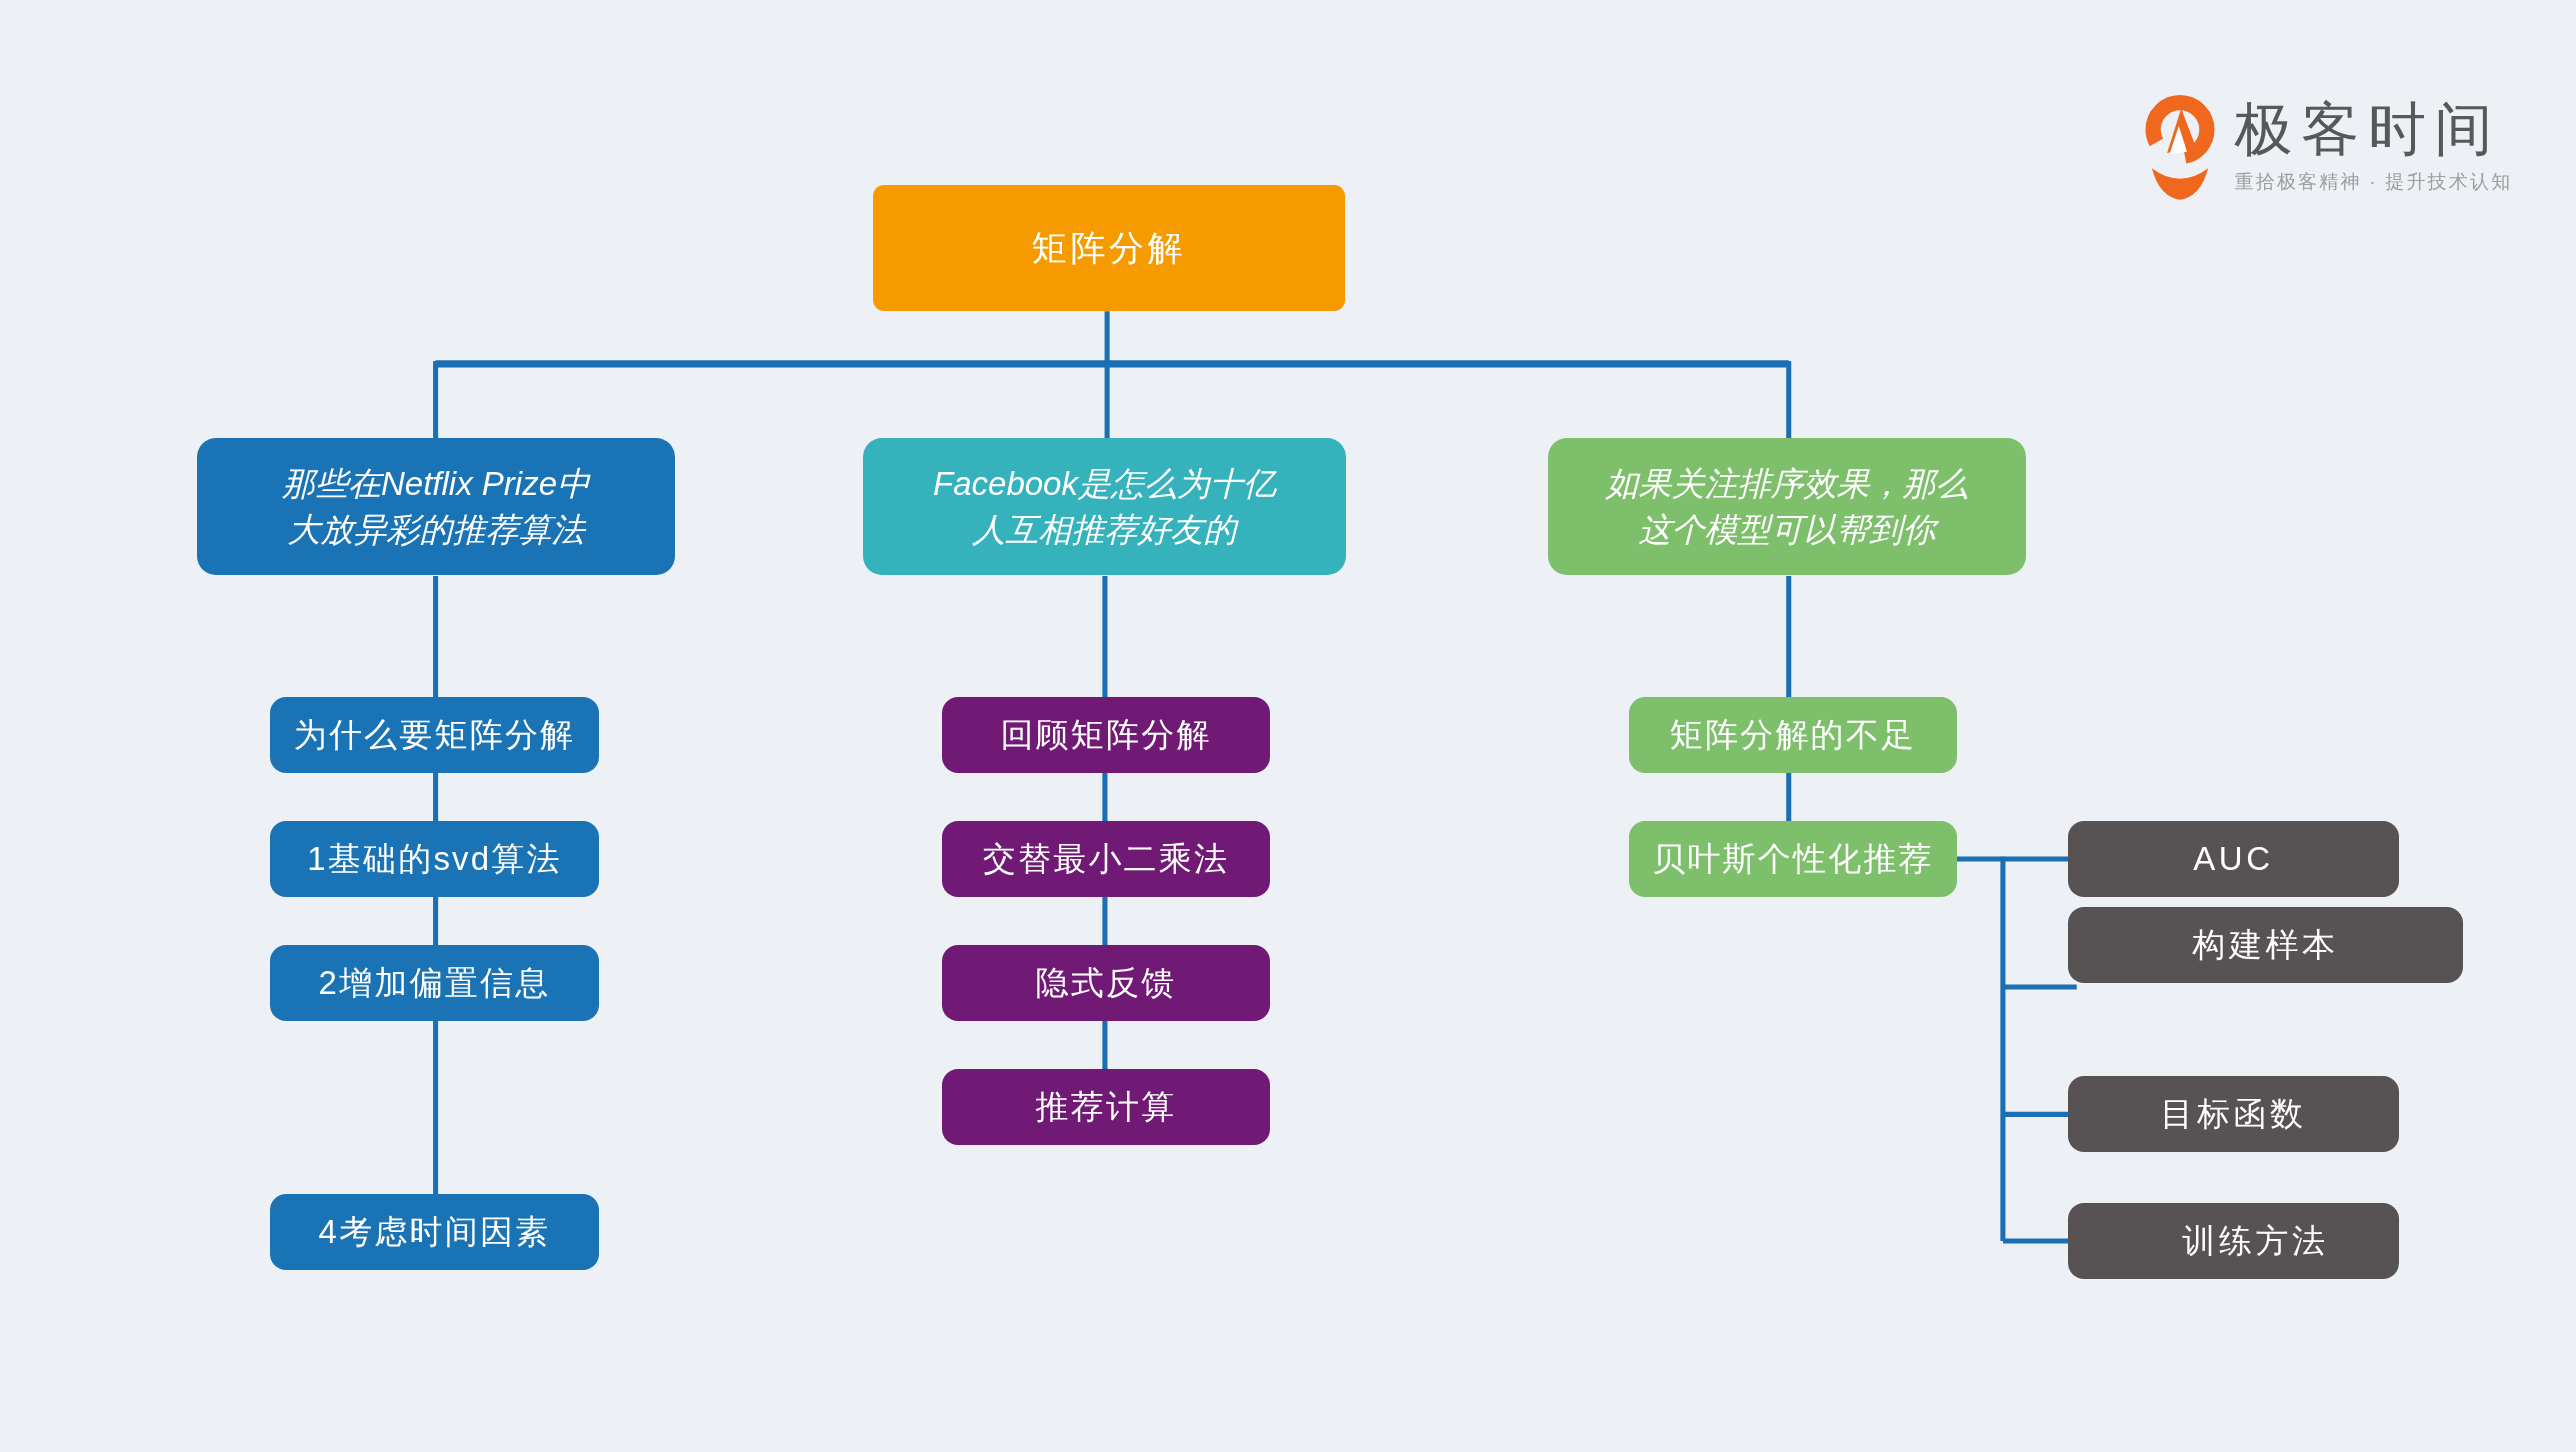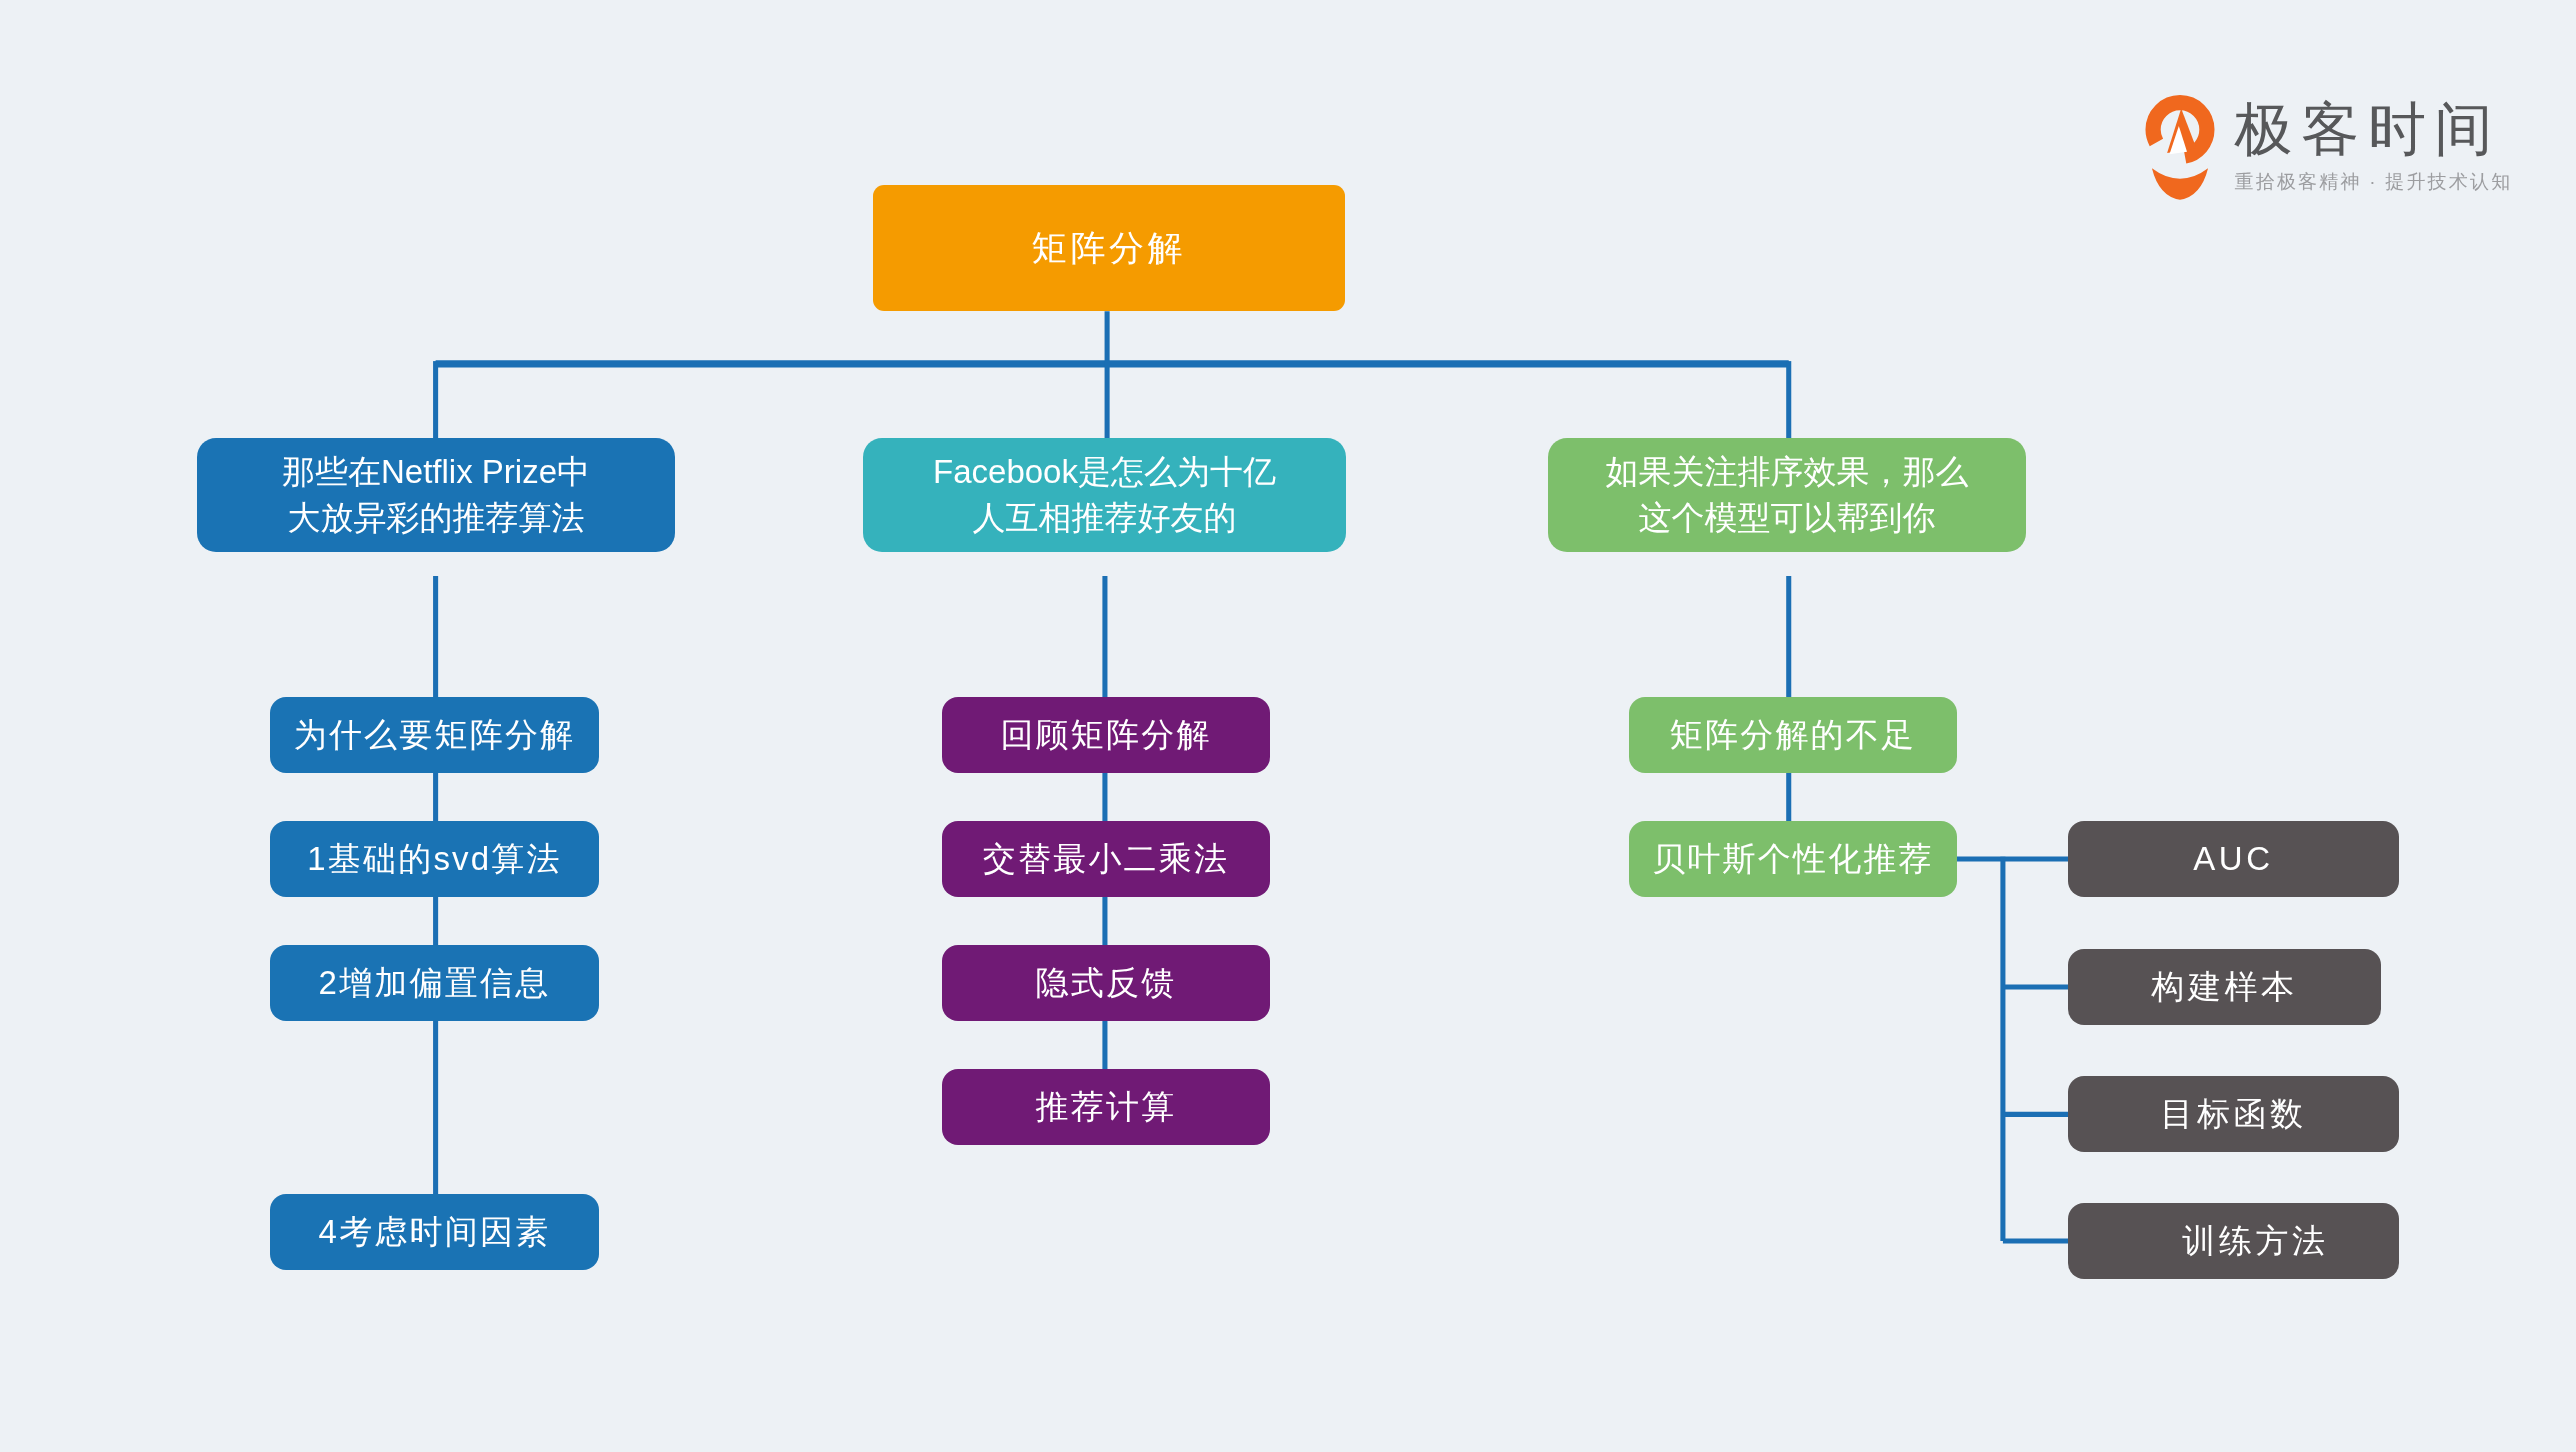--- a/index.html
+++ b/index.html
@@ -17,22 +17,22 @@
     align-items:center;justify-content:center;
     color:#ffffff;text-align:center;
     box-sizing:border-box;
   }
   .root-node{
     left:873px;top:185px;width:472px;height:126px;
     background:#f59b00;border-radius:11px;
     font-size:35px;letter-spacing:3.6px;
   }
   .branch-node{
-    top:438px;width:478px;height:114px;
-    border-radius:19px;font-size:33px;line-height:46px;
+    top:438px;width:478px;height:137px;
+    border-radius:19px;font-size:33px;line-height:46px;font-style:italic;
   }
   .branch-netflix{left:197px;background:#1a73b4;}
   .branch-facebook{left:863px;width:483px;background:#35b2bc;}
   .branch-ranking{left:1548px;background:#7dbf6b;}
   .leaf-node{
     width:329px;height:76px;border-radius:16px;
     font-size:33px;letter-spacing:2.2px;
   }
   .leaf-blue{background:#1a73b4;}
   .leaf-teal{background:#701a75;}
@@ -105,21 +105,21 @@
 
   <div class="node leaf-node leaf-teal" style="left:942px;top:697px;width:328px;">回顾矩阵分解</div>
   <div class="node leaf-node leaf-teal" style="left:942px;top:821px;width:328px;">交替最小二乘法</div>
   <div class="node leaf-node leaf-teal" style="left:942px;top:945px;width:328px;">隐式反馈</div>
   <div class="node leaf-node leaf-teal" style="left:942px;top:1069px;width:328px;">推荐计算</div>
 
   <div class="node leaf-node leaf-green" style="left:1629px;top:697px;width:328px;">矩阵分解的不足</div>
   <div class="node leaf-node leaf-green" style="left:1629px;top:821px;width:328px;">贝叶斯个性化推荐</div>
 
   <div class="node leaf-node leaf-dark" style="left:2068px;top:821px;width:331px;">AUC</div>
-  <div class="node leaf-node leaf-dark" style="left:2068px;top:949px;width:313px;">构建样本</div>
+  <div class="node leaf-node leaf-dark" style="left:2068px;top:907px;width:395px;">构建样本</div>
   <div class="node leaf-node leaf-dark" style="left:2068px;top:1076px;width:331px;">目标函数</div>
   <div class="node leaf-node leaf-dark" style="left:2068px;top:1203px;width:331px;padding-left:44px;">训练方法</div>
 
   <div class="logo">
     <svg class="logo-icon" viewBox="0 0 68 100">
       <circle cx="34" cy="33" r="23" fill="none" stroke="#f0681e" stroke-width="13" pathLength="100" stroke-dasharray="80 20" stroke-dashoffset="-42"></circle>
       <polygon points="35,15 48,49 23,53" fill="#f0681e"></polygon>
       <polygon points="33,30 40,52 25,54" fill="#ffffff"></polygon>
       <path d="M10,66 Q34,84 58,66 Q52,90 34,93 Q16,90 10,66 Z" fill="#f0681e"></path>
     </svg>

